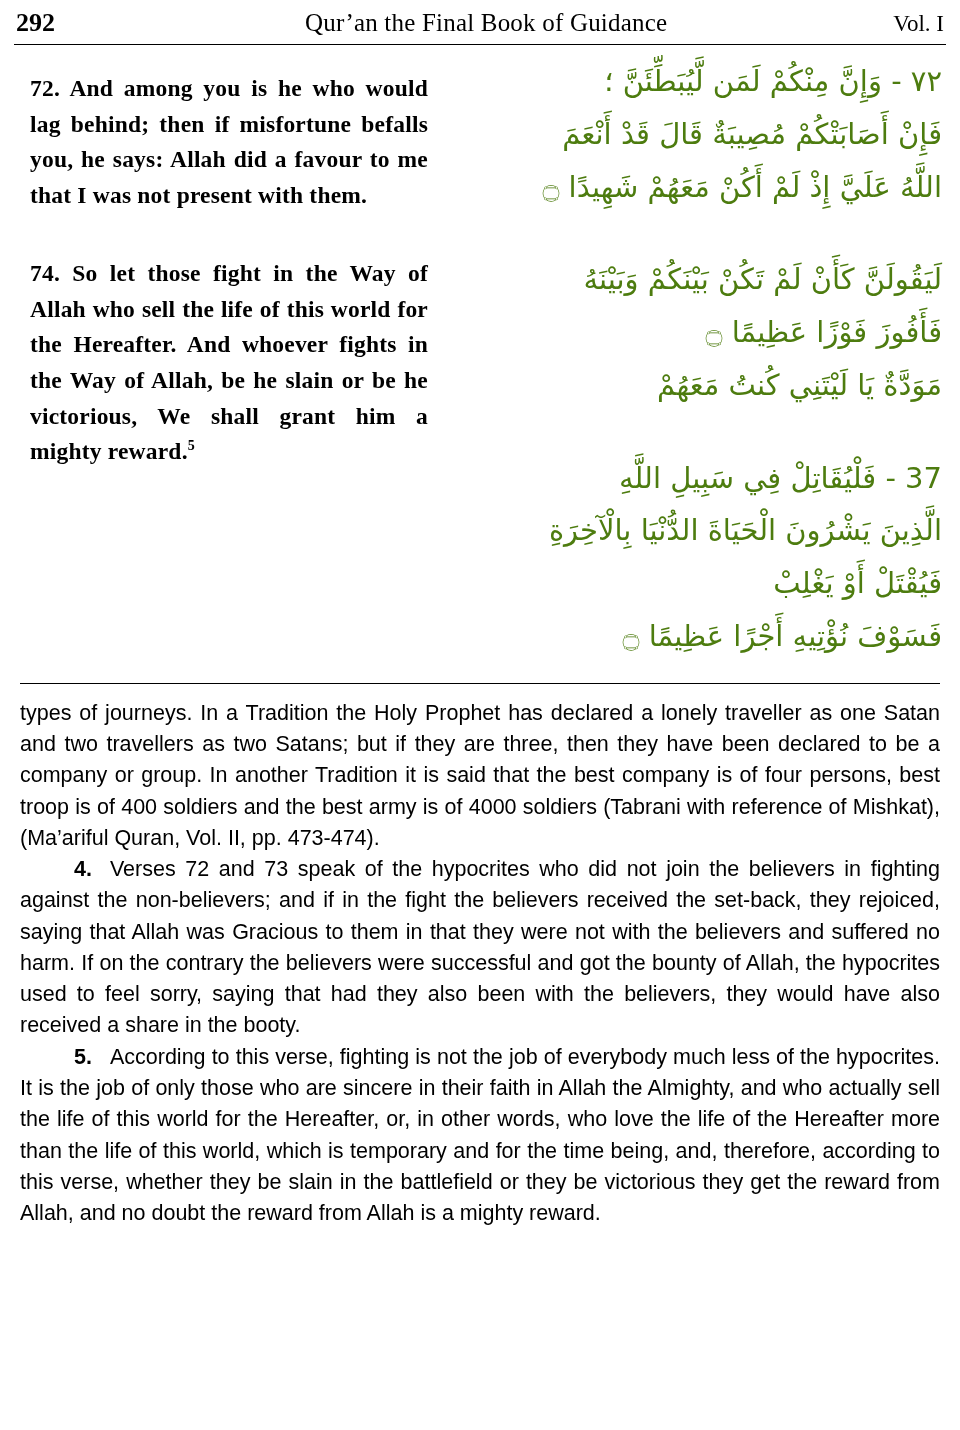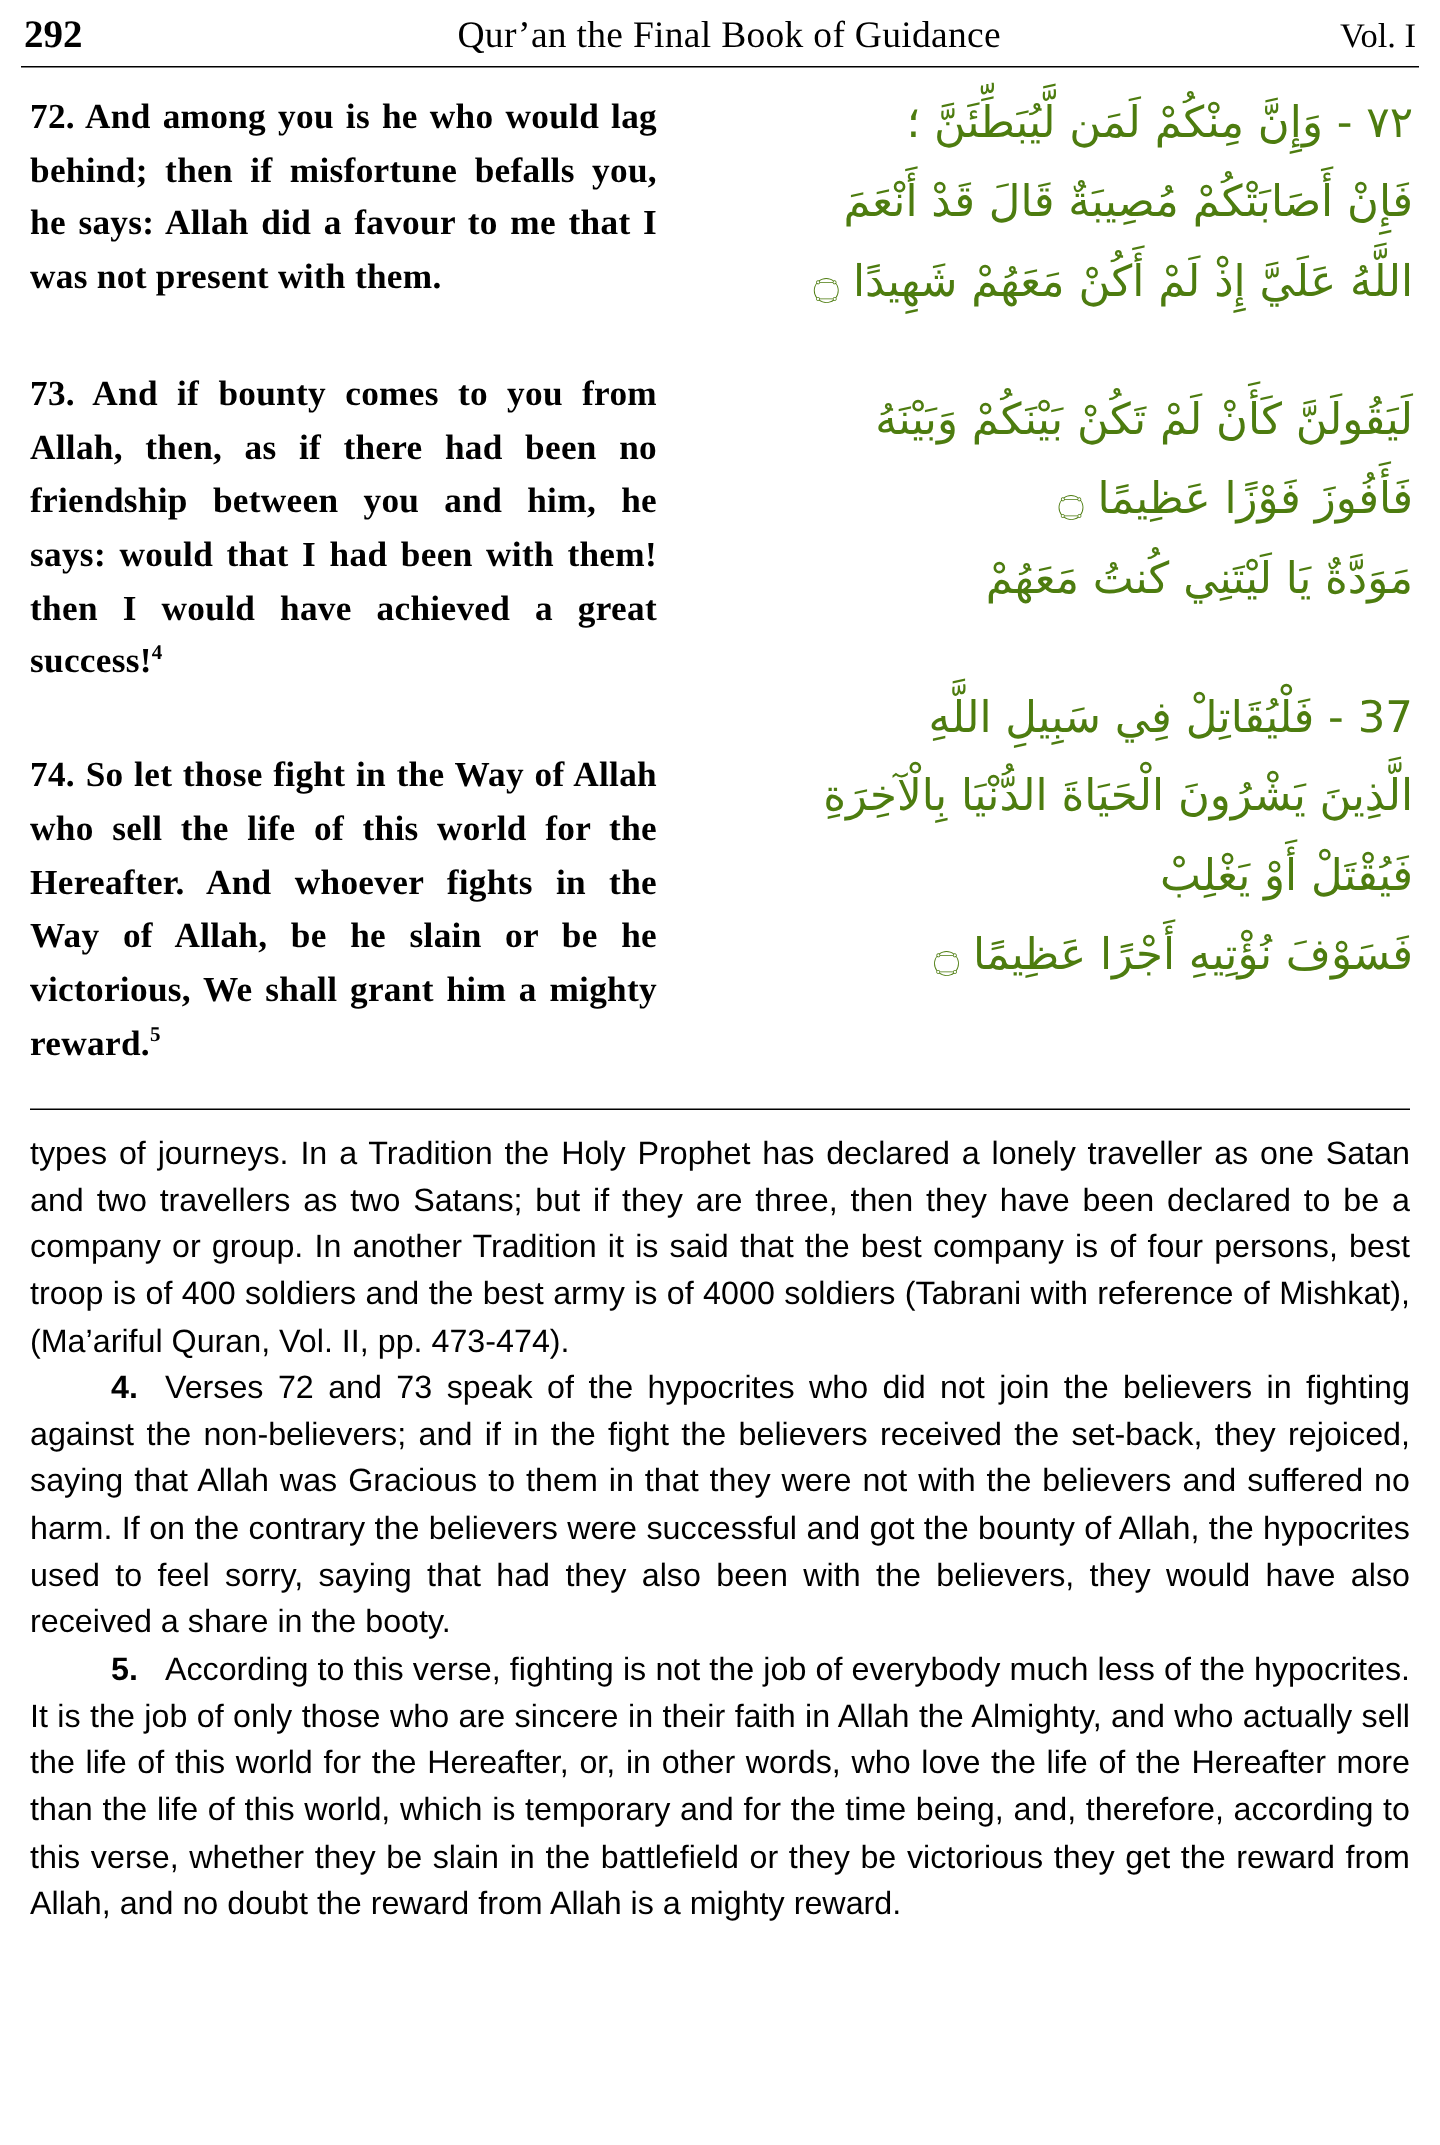--- a/index.html
+++ b/index.html
@@ -63,21 +63,21 @@
   }
   .col-arabic {
     flex: 1;
     position: relative;
   }
 
   .verse-block {
     margin-bottom: 28px;
   }
   .verse-block p {
-    margin: 6px;
+    margin: 16px;
     font-family: "Liberation Serif", serif;
     font-weight: 700;
     font-size: 23.5px;
     line-height: 1.52;
     text-align: justify;
     text-justify: inter-word;
     letter-spacing: 0.2px;
   }
   .verse-block.v72 p { font-size: 23.5px; }
   .vnum { font-weight: 700; }
@@ -156,26 +156,20 @@
 
     <div class="col-translation">
 
       <div class="verse-block v72">
         <p>
           <span class="vnum">72.</span>
           <span>And among you is he who would lag behind; then if misfortune befalls you, he says: Allah did a favour to me that I was not present with them.</span>
         </p>
       </div>
 
-      <div class="verse-block v73">
-        <p>
-          <span class="vnum">73.</span>
-          <span>And if bounty comes to you from Allah, then, as if there had been no friendship between you and him, he says: would that I had been with them! then I would have achieved a great success!</span><sup class="fn">4</sup>
-        </p>
-      </div>
 
       <div class="verse-block v74">
         <p>
           <span class="vnum">74.</span>
           <span>So let those fight in the Way of Allah who sell the life of this world for the Hereafter. And whoever fights in the Way of Allah, be he slain or be he victorious, We shall grant him a mighty reward.</span><sup class="fn">5</sup>
         </p>
       </div>
 
     </div>
 

